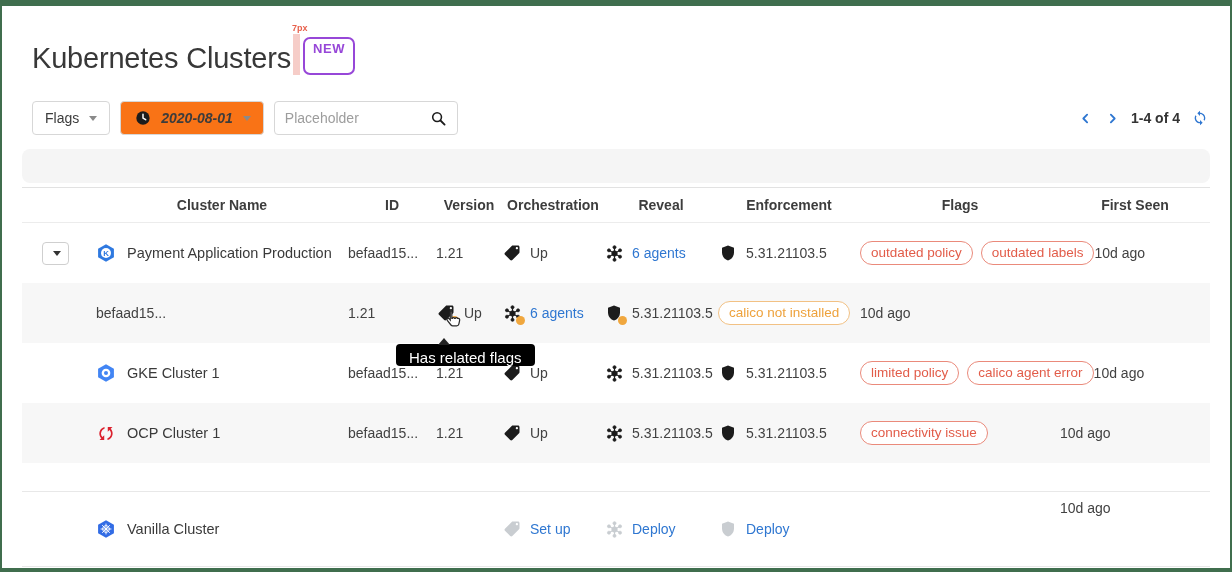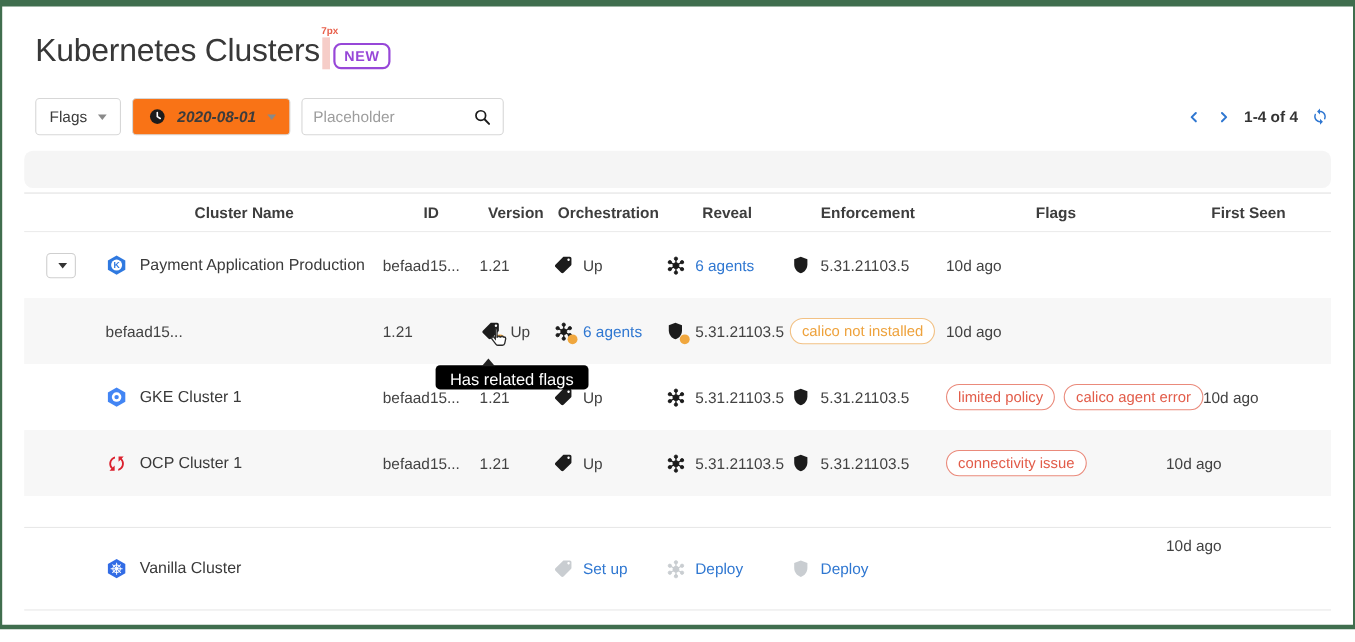--- a/index.html
+++ b/index.html
@@ -4,21 +4,21 @@
 <style>
   * { margin:0; padding:0; box-sizing:border-box; }
   html,body { width:1232px; height:584px; background:#fff; font-family:"Liberation Sans", sans-serif; color:#424242; }
   .frame { width:1232px; height:572px; border:2px solid #406e4e; border-top-width:6px; border-bottom-width:4px; background:#fff; overflow:hidden; position:relative; }
 
   
   .page-header { display:flex; align-items:flex-end; padding:24px 0 0 30px; }
   .page-title { font-size:29px; font-weight:400; color:#383838; letter-spacing:-0.2px; }
   .gap-marker { position:relative; width:7px; align-self:stretch; background:#f6cdc8; margin-left:2px; margin-top:4px; }
   .gap-label { position:absolute; top:-11px; left:-1px; font-size:9px; color:#e8604c; font-weight:700; white-space:nowrap; }
-  .new-badge { margin-left:3px; margin-top:7px; border:2px solid #9747d8; color:#9747d8; border-radius:7px; padding:2px 8px 3px; font-size:13px; font-weight:700; letter-spacing:.6px; }
+  .new-badge { margin-left:3px; margin-top:7px; border:2px solid #9747d8; color:#9747d8; border-radius:7px; padding:2px 8px 17px; font-size:13px; font-weight:700; letter-spacing:.6px; }
 
   
   .toolbar { display:flex; align-items:center; justify-content:space-between; margin:26px 20px 0 30px; }
   .toolbar-left { display:flex; align-items:center; gap:10px; }
   .btn { display:flex; align-items:center; gap:8px; height:34px; padding:0 12px; border:1px solid #d7d7d7; border-radius:4px; background:#fff; font-size:14px; color:#3c3c3c; cursor:pointer; }
   .btn.gray { background:#f97316; font-weight:700;font-style:italic; }
   .caret-down { width:0; height:0; border-left:4.5px solid transparent; border-right:4.5px solid transparent; border-top:5.5px solid #8a8a8a; margin-left:2px; }
   .search-box { display:flex; align-items:center; height:34px; width:184px; border:1px solid #d7d7d7; border-radius:4px; background:#fff; padding:0 8px 0 10px; }
   .search-box input { flex:1; border:none; outline:none; font-size:14px; color:#c2410c; font-family:"Liberation Sans",sans-serif; min-width:0; }
   .search-box input::placeholder { color:#9d9d9d; }
@@ -179,20 +179,24 @@
         <span class="link">6 agents</span>
       </div>
       <div class="cell-icon-text">
         <span class="icon-wrap">
           <svg width="18" height="18" viewBox="0 0 24 24">
               <path fill="#1c1c1c" d="M12 2l8 3v6c0 5.5-3.4 9.7-8 11-4.6-1.3-8-5.5-8-11V5z"></path>
             </svg>
         </span>
         <span>5.31.21103.5</span>
       </div>
+      <div class="flags-cell">
+        <span class="pill error">outdated policy</span>
+        <span class="pill error">outdated labels</span>
+      </div>
       <div>10d ago</div>
     </div>
 
     <div class="grid-row row alt">
       <div></div>
       <div class="muted-id">befaad15...</div>
       <div>1.21</div>
       <div class="cell-icon-text">
         <span class="icon-wrap">
           <svg width="18" height="18" viewBox="0 0 24 24" style="transform:scaleX(-1)">

